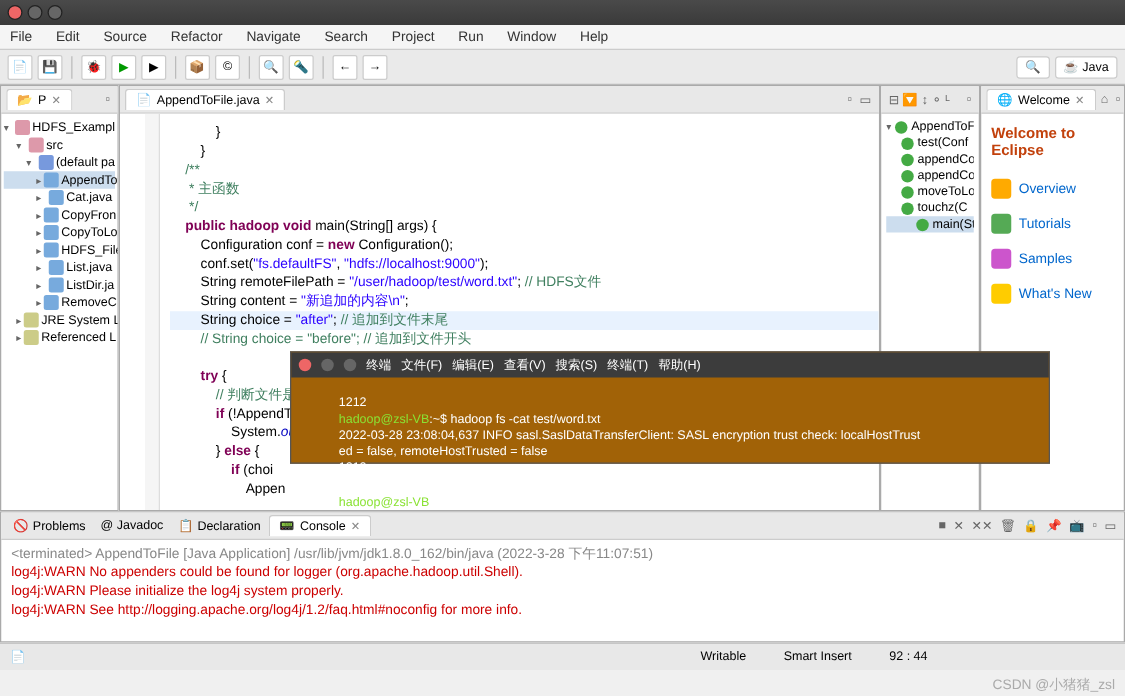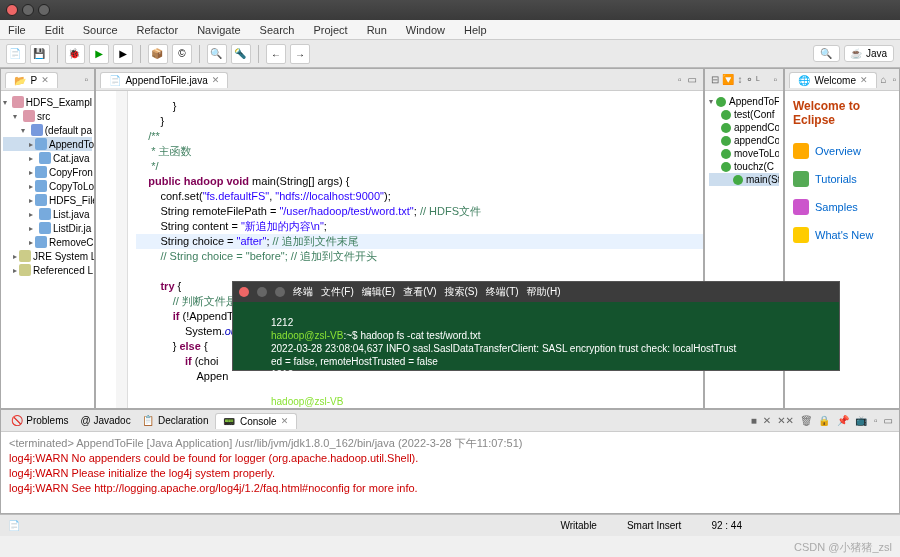--- a/index.html
+++ b/index.html
@@ -41,21 +41,21 @@
 .outline-tree { padding: 4px; font-size: 10px; }
 .outline-item { display: flex; align-items: center; gap: 3px; padding: 1px 0; white-space: nowrap; overflow: hidden; }
 .outline-item.sel { background: #cde; }
 .m-icon { width: 10px; height: 10px; border-radius: 50%; flex-shrink: 0; }
 .m-green { background: #4a4; }
 .welcome { width: 116px; }
 .welcome-body { padding: 8px; }
 .welcome-title { font-weight: bold; font-size: 12px; color: #c2410c; margin-bottom: 10px; }
 .welcome-link { display: flex; align-items: center; gap: 6px; padding: 6px 0; color: #06c; font-size: 11px; cursor: default; }
 .welcome-link .wi { width: 16px; height: 16px; border-radius: 3px; }
-.terminal { position: absolute; left: 232px; top: 281px; width: 608px; height: 90px; background: #14532d; color: #fff; font-family: monospace; font-size: 10px; z-index: 10; border: 1px solid #555; }
+.terminal { position: absolute; left: 232px; top: 281px; width: 608px; height: 90px; background: #a16207; color: #fff; font-family: monospace; font-size: 10px; z-index: 10; border: 1px solid #555; }
 .term-title { height: 20px; background: #3c3c3c; display: flex; align-items: center; padding: 0 6px; gap: 8px; font-size: 10px; }
 .term-btn { width: 10px; height: 10px; border-radius: 50%; }
 .term-body { padding: 14px 6px; line-height: 13px; margin-left: 32px; }
 .term-green { color: #8ae234; }
 .bottom-panel { height: 105px; border: 1px solid #aaa; background: #fff; margin: 0; display: flex; flex-direction: column; }
 .console-body { padding: 4px 8px; font-family: monospace; font-size: 11px; line-height: 15px; }
 .console-body .red { color: #c00; }
 .console-body .title-ln { color: #888; }
 .statusbar { height: 22px; background: #e8e8e8; border-top: 1px solid #bbb; display: flex; align-items: center; padding: 0 8px; font-size: 10px; gap: 30px; }
 .statusbar .right { margin-left: auto; display: flex; gap: 30px; }
@@ -201,20 +201,21 @@
     </div>
     <div class="editor-body">
       <div class="v-ruler"></div>
       <div class="code-line">            }</div>
       <div class="code-line">        }</div>
       <div class="code-line"></div>
       <div class="code-line cmt">    /**</div>
       <div class="code-line cmt">     * 主函数</div>
       <div class="code-line cmt">     */</div>
       <div class="code-line"><span class="kw">    public hadoop void</span> main(String[] args) {</div>
+      <div class="code-line">        Configuration conf = <span class="kw">new</span> Configuration();</div>
       <div class="code-line"><span>        conf.set(</span><span class="str">"fs.defaultFS"</span><span>, </span><span class="str">"hdfs://localhost:9000"</span><span>);</span></div>
       <div class="code-line"><span>        String remoteFilePath = </span><span class="str">"/user/hadoop/test/word.txt"</span><span>; </span><span class="cmt">// HDFS文件</span></div>
       <div class="code-line"><span>        String content = </span><span class="str">"新追加的内容\n"</span><span>;</span></div>
       <div class="code-line hl-line"><span>        String choice = </span><span class="str">"after"</span><span>; </span><span class="cmt">// 追加到文件末尾</span></div>
       <div class="code-line cmt">        // String choice = "before"; // 追加到文件开头</div>
       <div class="code-line"> </div>
       <div class="code-line"><span class="kw">        try</span> {</div>
       <div class="code-line cmt">            // 判断文件是否</div>
       <div class="code-line"><span class="kw">            if</span> (!AppendToF</div>
       <div class="code-line">                System.<span class="fld">ou</span></div>

